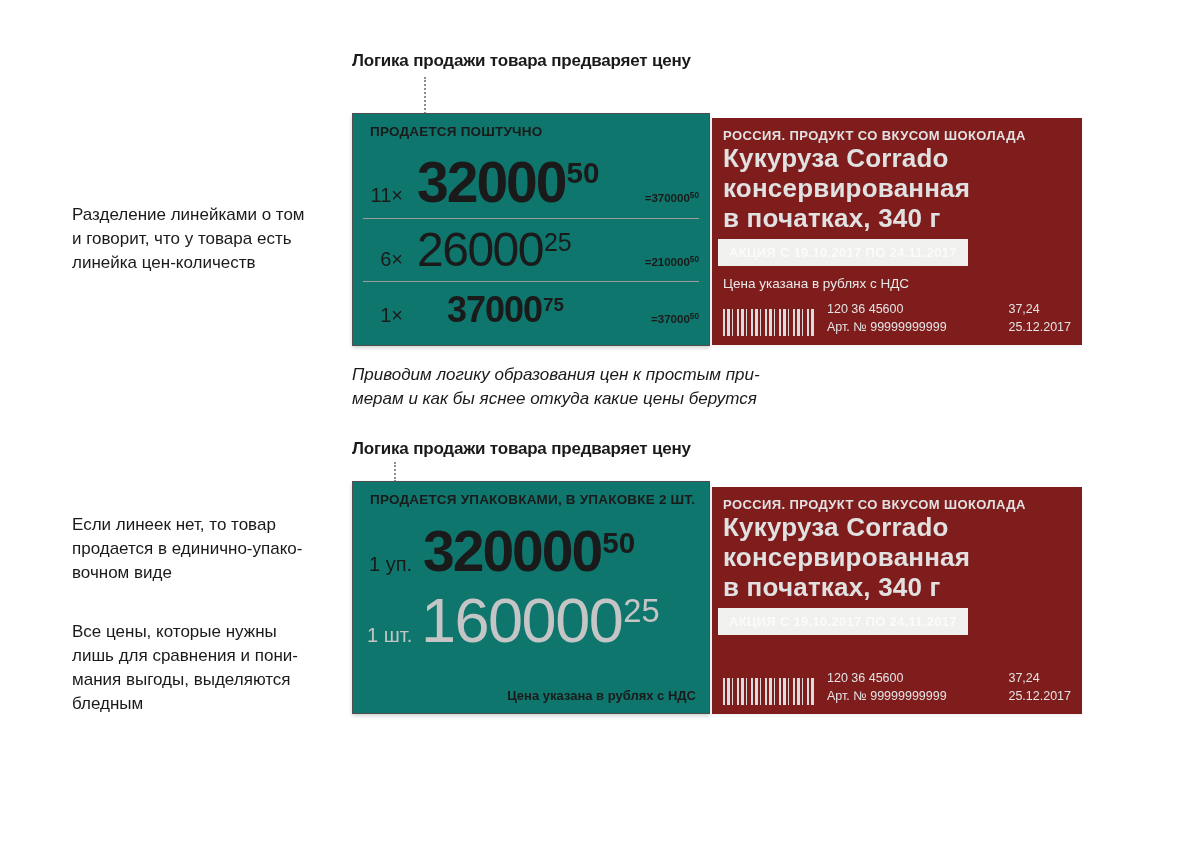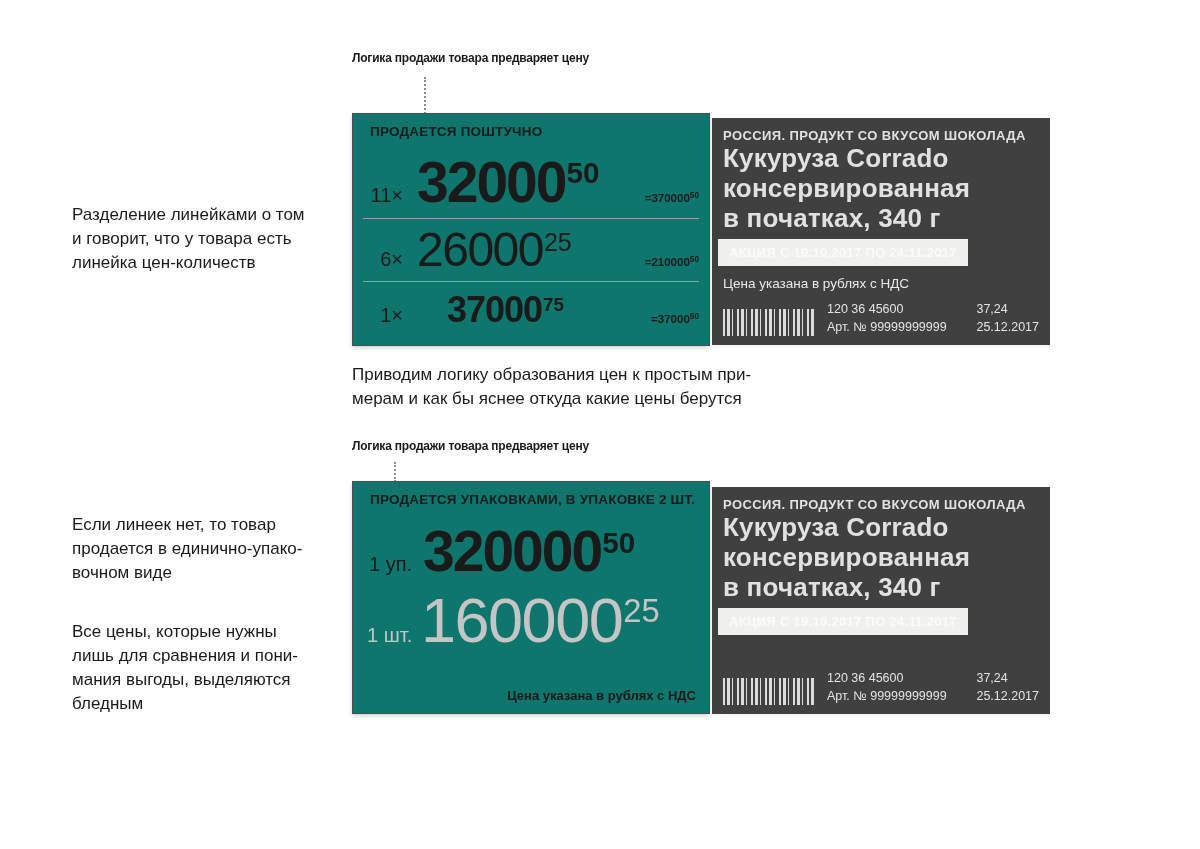--- a/index.html
+++ b/index.html
@@ -1,20 +1,20 @@
 <!DOCTYPE html>
 <html><head>
 <meta charset="utf-8">
 <style>
   html,body{margin:0;padding:0;background:#fff;}
   body{font-family:"Liberation Sans",sans-serif;color:#1a1a1a;}
   .canvas{position:relative;width:1200px;height:849px;background:#fff;overflow:hidden;}
   .abs{position:absolute;}
 
-  .heading{font-size:12px;font-weight:700;letter-spacing:-0.2px;margin:0;}
+  .heading{font-size:17px;font-weight:700;letter-spacing:-0.2px;margin:0;}
   .note{font-size:17px;line-height:24px;margin:0;white-space:pre-line;}
   .connector{width:0;border-left:2px dotted #8d8d8d;}
 
   
   .tagbox{width:358px;height:233px;background:#0f766e;border:1px solid #4f4f4f;
           box-shadow:0 2px 4px rgba(0,0,0,0.18);box-sizing:border-box;}
   .tag-header{position:absolute;left:17px;top:10px;font-size:13.5px;font-weight:700;letter-spacing:0.2px;}
 
   .t1-rows{position:absolute;left:10px;right:10px;top:32px;bottom:6px;display:flex;flex-direction:column;}
   .t1-row{display:flex;align-items:center;}
@@ -29,21 +29,21 @@
   .total{margin-left:auto;font-size:11.5px;font-weight:700;flex:none;white-space:nowrap;}
   .total .sup{font-size:72%;vertical-align:0.45em;margin-left:0;}
 
   .t2-row{position:absolute;display:flex;align-items:baseline;}
   .t2-qty{font-size:20px;width:54px;flex:none;}
   .t2-price{white-space:nowrap;}
   .faded{color:#c5c5c5;}
   .t2-vat{position:absolute;right:13px;bottom:10px;font-size:13px;font-weight:700;}
 
   
-  .ghost{width:338px;height:227px;background:#404040;box-shadow:0 2px 3px rgba(0,0,0,0.05);}
+  .ghost{width:338px;height:227px;background:#7f1d1d;box-shadow:0 2px 3px rgba(0,0,0,0.05);padding-left:32px;}
   .gp-origin{position:absolute;left:11px;top:10px;font-size:13px;color:#e2e2e2;letter-spacing:0.4px;font-weight:700;}
   .gp-title{position:absolute;left:11px;top:25px;font-size:26px;line-height:30px;font-weight:700;
             color:#e1e1e1;white-space:pre-line;letter-spacing:0.2px;}
   .gp-promo{position:absolute;left:6px;top:121px;background:#f0f0ef;color:#fbfbfa;font-size:13px;
             font-weight:700;padding:6px 11px;letter-spacing:0.3px;white-space:nowrap;}
   .gp-vat{position:absolute;left:11px;top:158px;font-size:13.5px;color:#e8e8e7;}
   .gp-meta{position:absolute;left:11px;right:11px;bottom:9px;display:flex;align-items:flex-end;}
   .barcode{width:92px;height:27px;flex:none;
            background:repeating-linear-gradient(90deg,#dcdcdc 0 2px,transparent 2px 4px,
              #dcdcdc 4px 7px,transparent 7px 9px,#dcdcdc 9px 10px,transparent 10px 14px);}
@@ -103,21 +103,21 @@
         <div>120 36 45600</div>
         <div>Арт. № 99999999999</div>
       </div>
       <div class="gp-col right">
         <div>37,24</div>
         <div>25.12.2017</div>
       </div>
     </div>
   </div>
 
-  <p class="abs note" style="left:352px;top:363px;">Приводим логику образования цен к простым при-
+  <p class="abs note" style="left:352px;top:363px;font-style:italic;">Приводим логику образования цен к простым при-
 мерам и как бы яснее откуда какие цены берутся</p>
 
   <h2 class="abs heading" style="left:352px;top:439px;">Логика продажи товара предваряет цену</h2>
   <div class="abs connector" style="left:394px;top:462px;height:20px;"></div>
 
   <p class="abs note" style="left:72px;top:513px;">Если линеек нет, то товар
 продается в единично-упако-
 вочном виде</p>
   <p class="abs note" style="left:72px;top:620px;">Все цены, которые нужны
 лишь для сравнения и пони-

